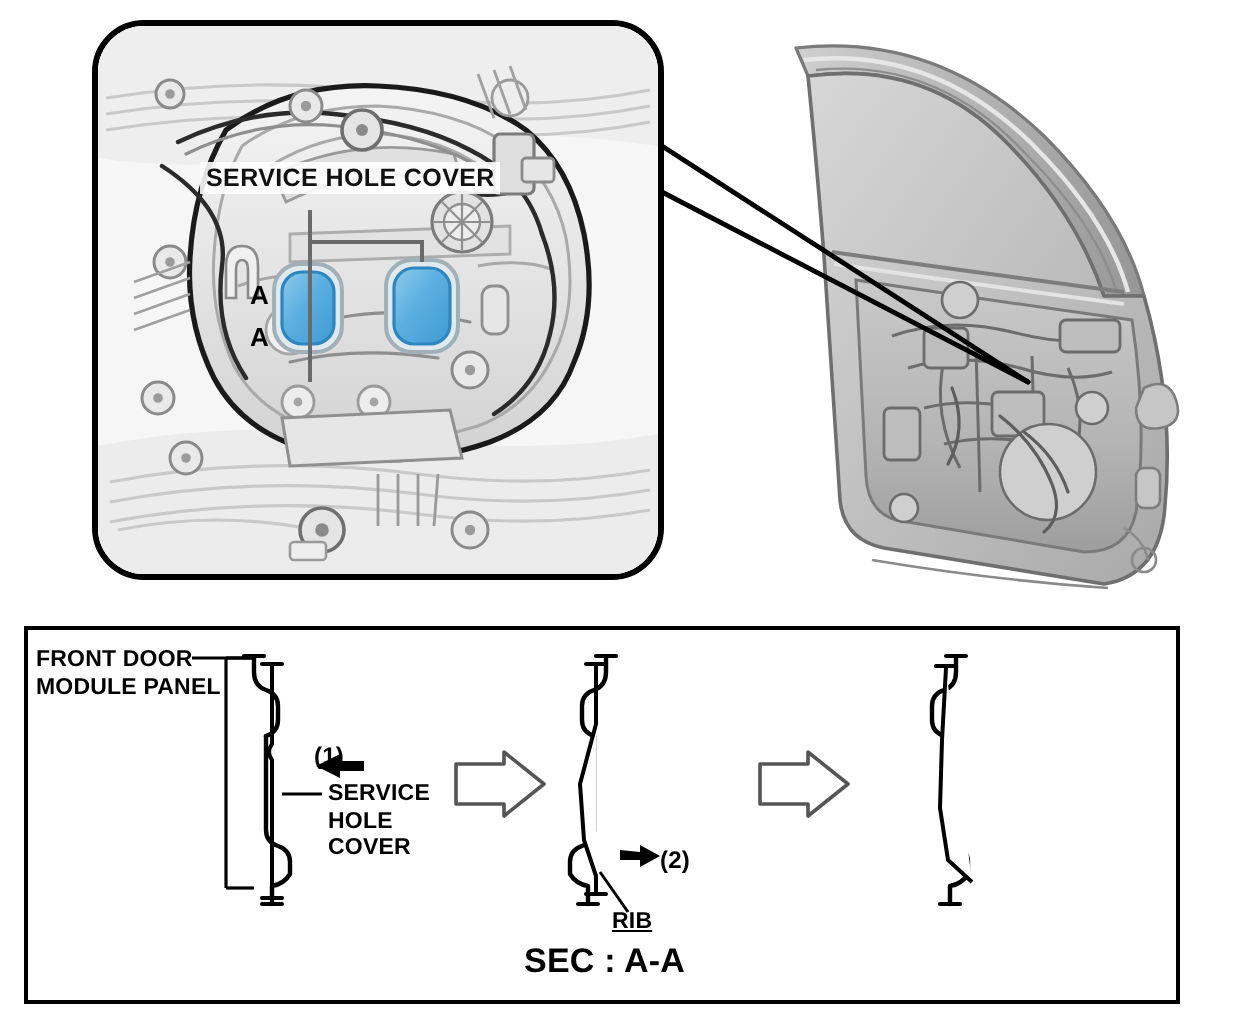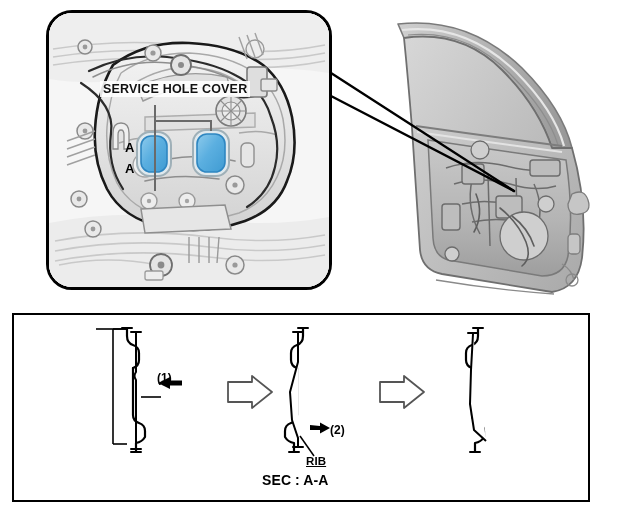--- a/index.html
+++ b/index.html
@@ -70,21 +70,21 @@
     line-height: 13.5px;
     letter-spacing: 0.1px;
     color: #000;
     white-space: pre;
   }
   #lbl-module  { left: 18px; top: 324px; }
   #lbl-service { left: 164px; top: 391px; }
   #lbl-step1   { left: 157px; top: 372px; font-size: 12px; }
   #lbl-step2   { left: 330px; top: 424px; font-size: 12px; }
   #lbl-rib     { left: 306px; top: 455px; text-decoration: underline; }
-  #lbl-secaa   { left: 262px; top: 474px; font-size: 14px; }
+  #lbl-secaa   { left: 262px; top: 474px; font-size: 17px; }
 
   
   .overlay { left: 0; top: 0; width: 620px; height: 513px; pointer-events: none; }
 </style>
 </head>
 <body>
 
 <div id="root">
 
   <div id="detail-frame" class="abs">
@@ -410,23 +410,28 @@
 
       <g fill="#fff" stroke="#000" stroke-width="2" stroke-linejoin="round">
         <path d="M473,334 L471,370 L470,404 L474,430 L486,441"></path>
       </g>
       <g stroke="#000" stroke-width="2" stroke-linecap="round">
         <line x1="468" y1="333" x2="478" y2="333"></line>
       </g>
     </g>
   </svg>
 
+  <div id="lbl-module" class="abs sec-txt">FRONT DOOR
+MODULE PANEL</div>
 
   <div id="lbl-step1" class="abs sec-txt">(1)</div>
 
+  <div id="lbl-service" class="abs sec-txt">SERVICE
+HOLE
+COVER</div>
 
   <div id="lbl-step2" class="abs sec-txt">(2)</div>
 
   <div id="lbl-rib" class="abs sec-txt">RIB</div>
 
   <div id="lbl-secaa" class="abs sec-txt">SEC : A-A</div>
 
 </div>
 
 </body></html>

